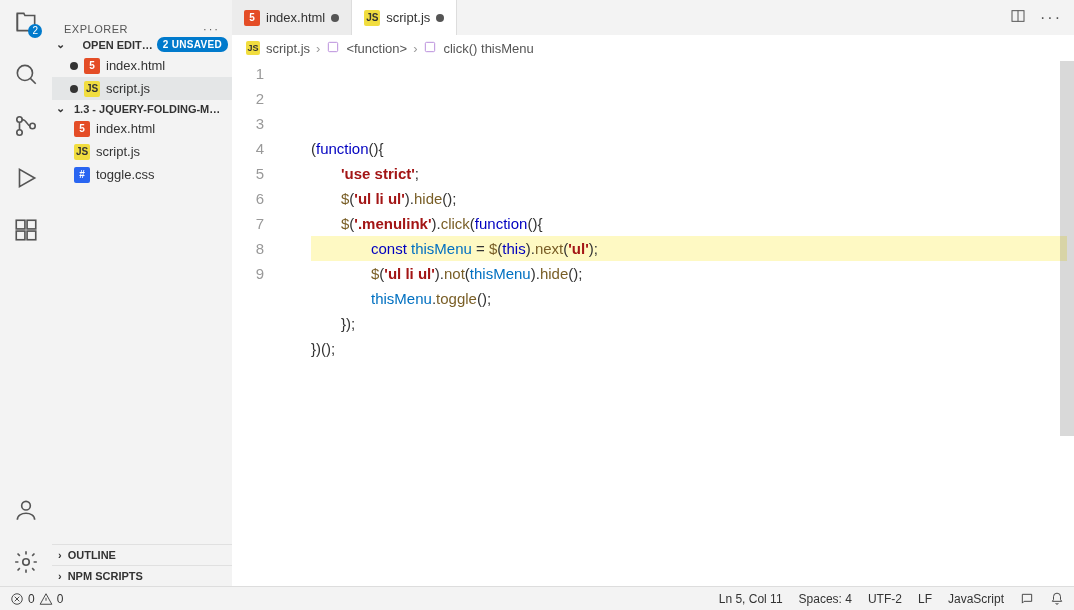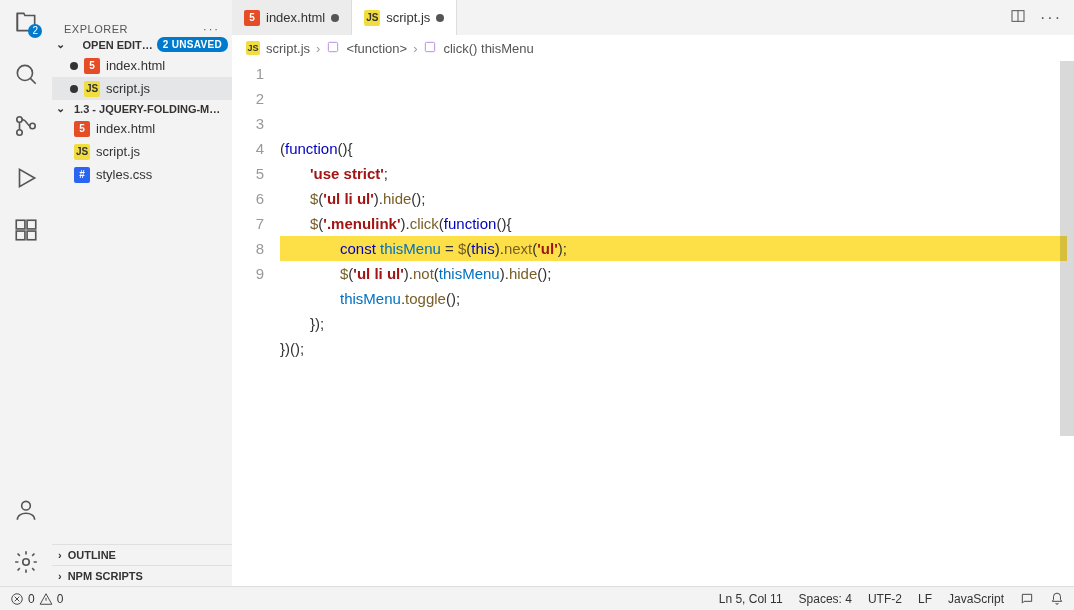--- a/index.html
+++ b/index.html
@@ -40,23 +40,23 @@
 .tab .dot { width: 8px; height: 8px; border-radius: 50%; background: #555; }
 .tabs-spacer { flex: 1; }
 .tab-actions { display: flex; align-items: center; gap: 14px; padding: 0 12px; color: #555; }
 
 .breadcrumbs { height: 26px; display: flex; align-items: center; gap: 6px; padding: 0 14px; font-size: 13px; color: #555; }
 .breadcrumbs .sep { color: #999; }
 .bc-icon { width: 14px; height: 14px; display: inline-flex; }
 
 .editor { flex: 1; display: flex; position: relative; font-family: Menlo, Consolas, monospace; font-size: 15px; line-height: 25px; }
 .gutter { width: 48px; text-align: right; padding-right: 16px; color: #999; user-select: none; }
-.code { flex: 1; white-space: pre; color: #333; position: relative; padding-right: 7px; }
+.code { flex: 1; white-space: pre; color: #333; position: relative; padding-right: 7px; margin-left: 31px; }
 .code .line { min-height: 25px; }
-.code .line.hl { background: #fde047; }
+.code .line.hl { background: #fef9c3; }
 .sp1 { display:inline-block; width: 30px; }
 .sp2 { display:inline-block; width: 60px; }
 .tok-kw { color: #0000c0; }
 .tok-fn { color: #795e26; }
 .tok-str { color: #a31515; font-weight: bold; }
 .tok-var { color: #0070c1; }
 .tok-this { color: #0000c0; }
 .tok-punc { color: #333; }
 .scroll-ov { position: absolute; right: 0; top: 0; width: 14px; height: 375px; background: rgba(0,0,0,0.15); }
 
@@ -152,21 +152,21 @@
         <div class="file-row l2">
        <span class="ficon html">5</span>
        <span>index.html</span>
      </div>
         <div class="file-row l2">
        <span class="ficon js">JS</span>
        <span>script.js</span>
      </div>
         <div class="file-row l2">
        <span class="ficon css">#</span>
-       <span>styles.css</span>
+       <span>toggle.css</span>
      </div>
       </div>
 
     <div class="sidebar-bottom">
       <div class="outline-row">
         <span>›</span>
         <span>OUTLINE</span>
       </div>
       <div class="outline-row">
         <span>›</span>

